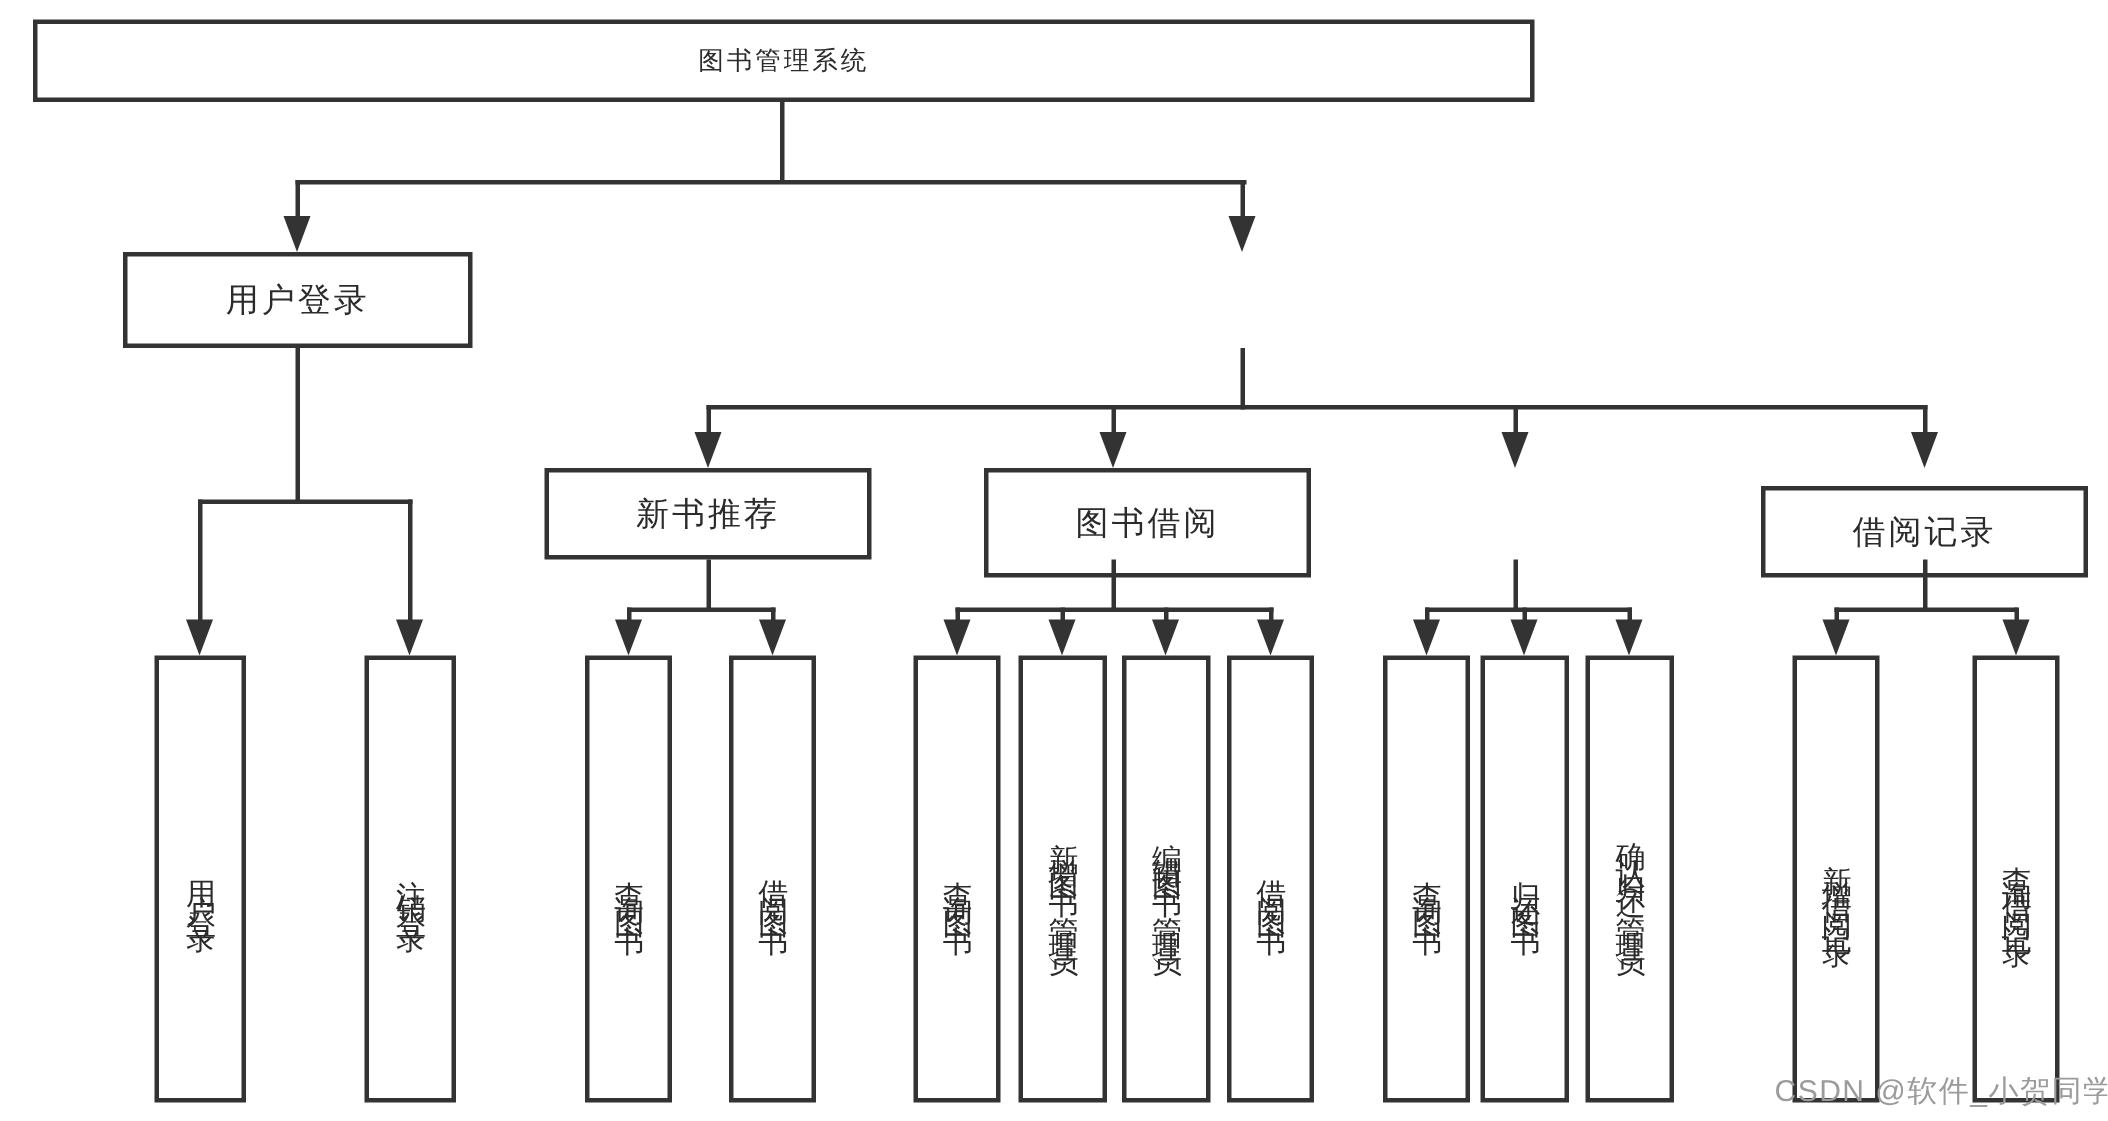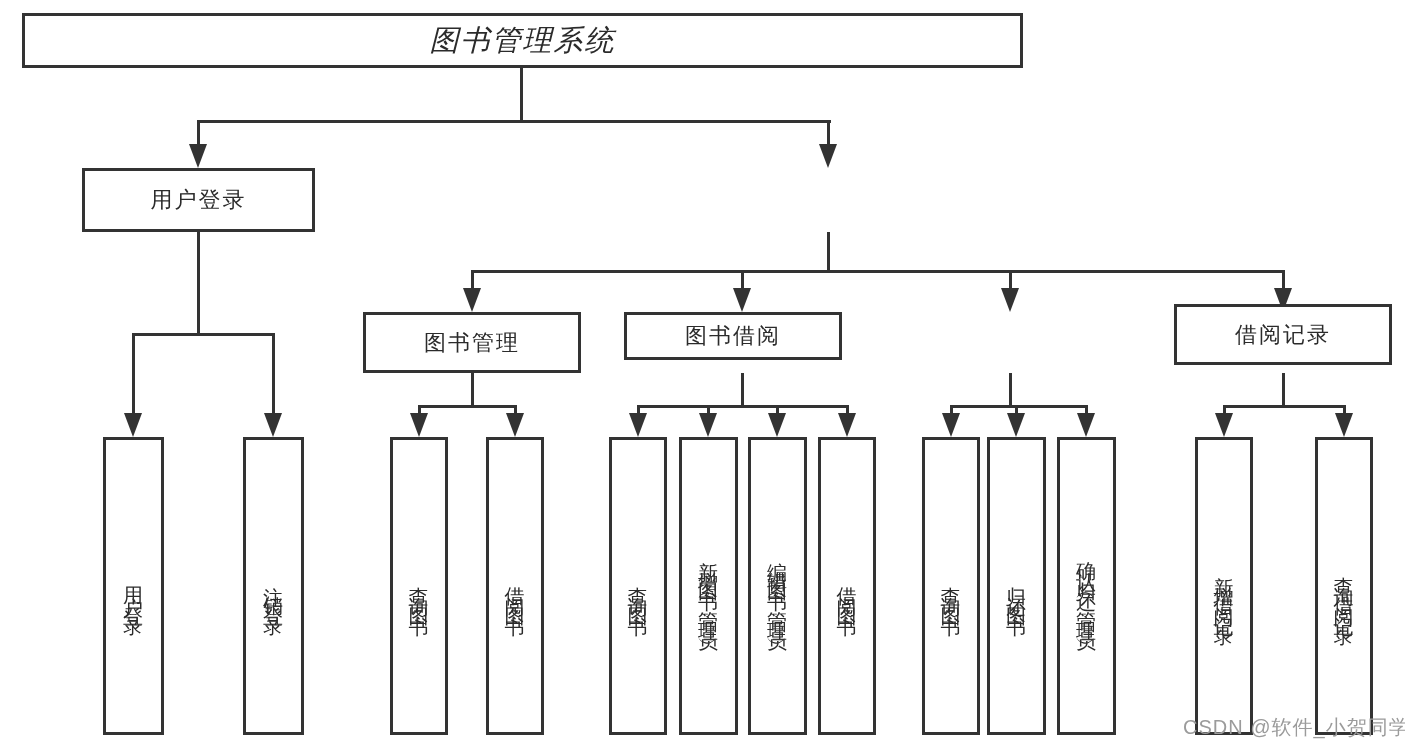--- a/index.html
+++ b/index.html
@@ -21,21 +21,21 @@
     position: absolute;
     box-sizing: border-box;
     border: 3px solid #333333;
     background: #ffffff;
     display: flex;
     align-items: center;
     justify-content: center;
     color: #2b2b2b;
   }
   .h-node { font-size: 22px; letter-spacing: 2px; }
-  .root-node { font-size: 29px; letter-spacing: 2px; font-style: italic; }
+  .root-node { font-size: 17px; letter-spacing: 2px; }
   .v-node span {
     writing-mode: vertical-rl;
     text-orientation: mixed;
     font-size: 20px;
     letter-spacing: 10px;
     line-height: 1;
     margin-bottom: -10px;
   }
   
   .vl { position: absolute; width: 3px; background: #333333; }
@@ -84,23 +84,23 @@
   <div class="hl" style="left:471px; top:270px; width:814px;"></div>
   <div class="vl" style="left:471px; top:270px; height:20px;"></div>
   <div class="ar" style="left:463px; top:288px;"></div>
   <div class="vl" style="left:741px; top:270px; height:20px;"></div>
   <div class="ar" style="left:733px; top:288px;"></div>
   <div class="vl" style="left:1009px; top:270px; height:20px;"></div>
   <div class="ar" style="left:1001px; top:288px;"></div>
   <div class="vl" style="left:1282px; top:270px; height:20px;"></div>
   <div class="ar" style="left:1274px; top:288px;"></div>
 
-  <div class="node h-node" style="left:363px; top:312px; width:218px; height:61px;">图书管理</div>
-  <div class="node h-node" style="left:624px; top:312px; width:218px; height:48px;">图书借阅</div>
-  <div class="node h-node" style="left:1174px; top:304px; width:218px; height:61px;">借阅记录</div>
+  <div class="node h-node" style="left:363px; top:312px; width:218px; height:61px;">新书推荐</div>
+  <div class="node h-node" style="left:656px; top:312px; width:218px; height:73px;">图书借阅</div>
+  <div class="node h-node" style="left:1174px; top:324px; width:218px; height:61px;">借阅记录</div>
 
   <div class="vl" style="left:471px; top:373px; height:35px;"></div>
   <div class="hl" style="left:418px; top:405px; width:99px;"></div>
   <div class="vl" style="left:418px; top:405px; height:10px;"></div>
   <div class="ar" style="left:410px; top:413px;"></div>
   <div class="vl" style="left:514px; top:405px; height:10px;"></div>
   <div class="ar" style="left:506px; top:413px;"></div>
 
   <div class="vl" style="left:741px; top:373px; height:35px;"></div>
   <div class="hl" style="left:637px; top:405px; width:212px;"></div>

